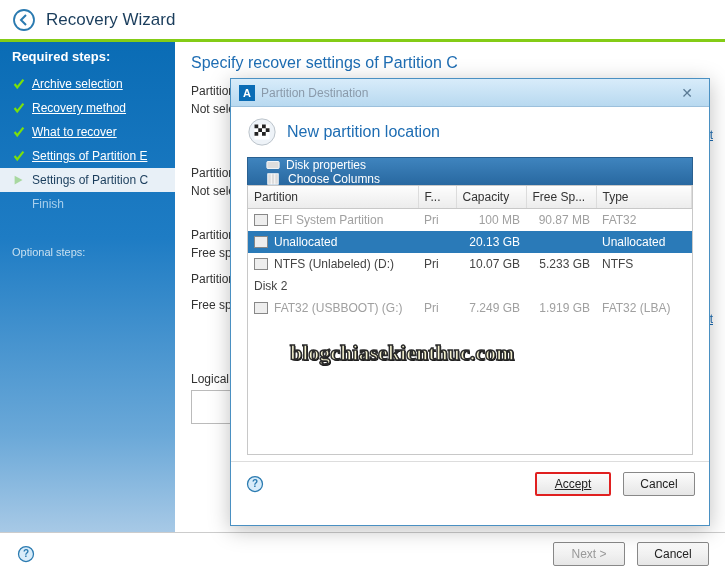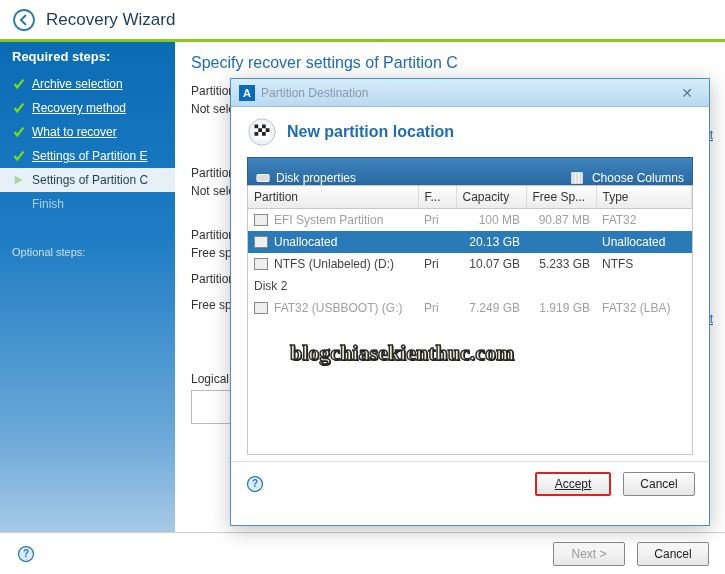--- a/index.html
+++ b/index.html
@@ -41,24 +41,24 @@
 
 
 .dialog { position: absolute; left: 230px; top: 78px; width: 480px; height: 448px; background: #fff; border: 1px solid #4a90c2; box-shadow: 0 4px 20px rgba(0,0,0,.25); }
 .dialog-titlebar { height: 28px; background: linear-gradient(#d8ecfa, #b8d9f0); display: flex; align-items: center; padding: 0 8px; border-bottom: 1px solid #9cc0dc; }
 .dialog-appicon { width: 16px; height: 16px; background: #0a6cb5; color: #fff; font-weight: bold; font-size: 11px; display: flex; align-items: center; justify-content: center; margin-right: 6px; }
 .dialog-title { color: #8a9aaa; font-size: 12px; flex: 1; }
 .dialog-close { width: 28px; color: #5a7a94; text-align: center; cursor: pointer; font-size: 14px; }
 .dialog-body { padding: 10px 16px 6px; }
 .dialog-heading-row { display: flex; align-items: center; gap: 10px; margin-bottom: 10px; }
 .flag-icon { width: 30px; height: 30px; }
-.dialog-heading { color: #1e6db3; font-size: 16px; font-weight: 700; }
-
-
-.toolbar { height: 28px; background: linear-gradient(#3f84be, #2868a0); display: flex; align-items: flex-end; padding: 0 8px; color: #fff; border: 1px solid #2a6090; border-bottom: none; }
+.dialog-heading { color: #1e6db3; font-size: 16px; font-weight: 400; }
+
+
+.toolbar { height: 28px; background: linear-gradient(#3f84be, #2868a0); display: flex; align-items: flex-start; padding: 0 18px; color: #fff; border: 1px solid #2a6090; border-bottom: none; flex-direction: column; }
 .toolbar-left { display: flex; align-items: center; gap: 6px; flex: 1; }
 .toolbar-right { display: flex; align-items: center; gap: 8px; }
 .toolbar-icon { width: 14px; height: 14px; }
 
 
 .tbl-wrap { border: 1px solid #c8c8c8; height: 270px; background: #fff; overflow: hidden; }
 .tbl { width: 100%; border-collapse: collapse; }
 .tbl th { background: linear-gradient(#fdfdfd, #ececec); border-bottom: 1px solid #c8c8c8; border-right: 1px solid #dcdcdc; color: #333; font-weight: 400; text-align: left; padding: 4px 6px; height: 22px; }
 .tbl td { padding: 4px 6px; height: 22px; color: #444; }
 .disk-label { color: #2a70b0; padding-left: 6px; }

